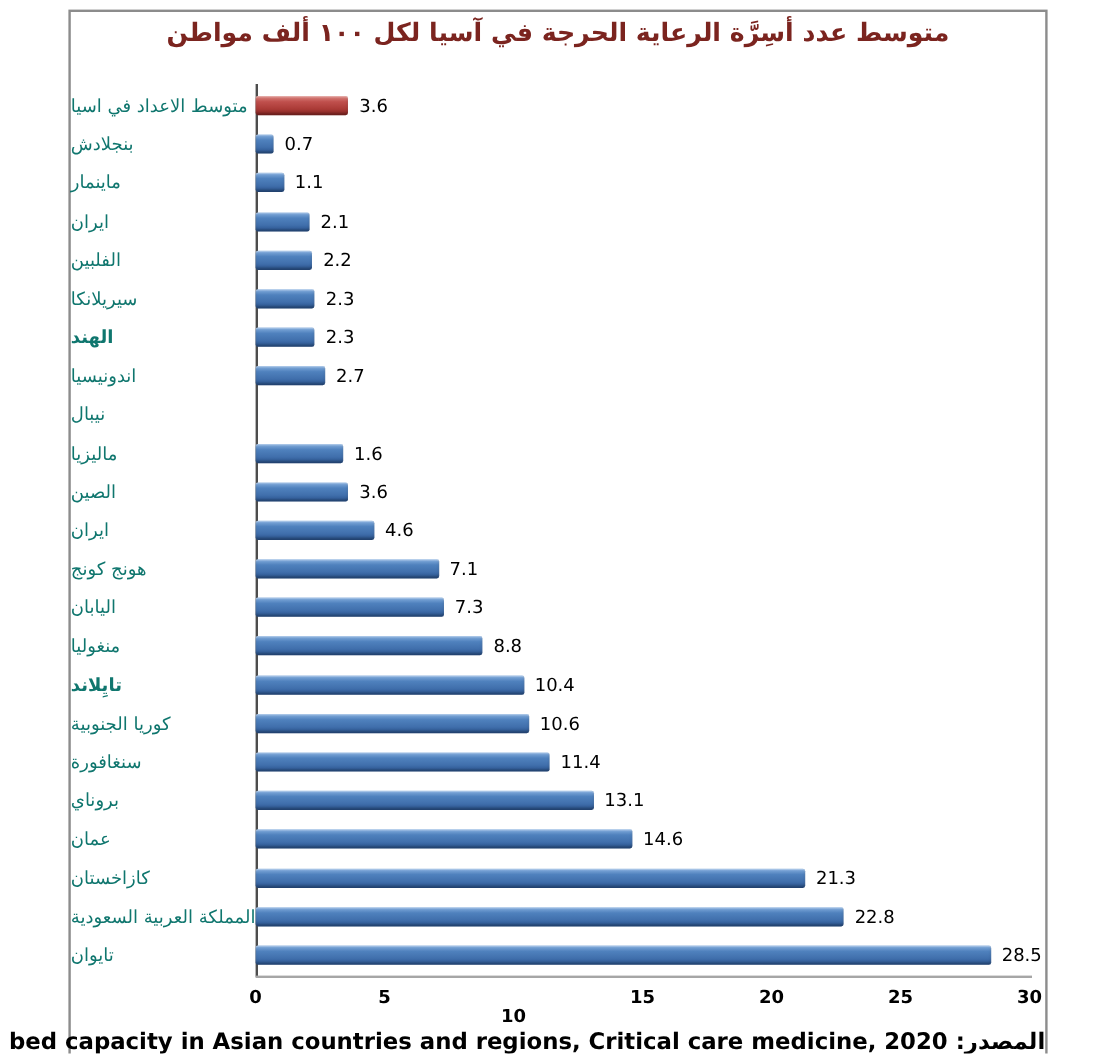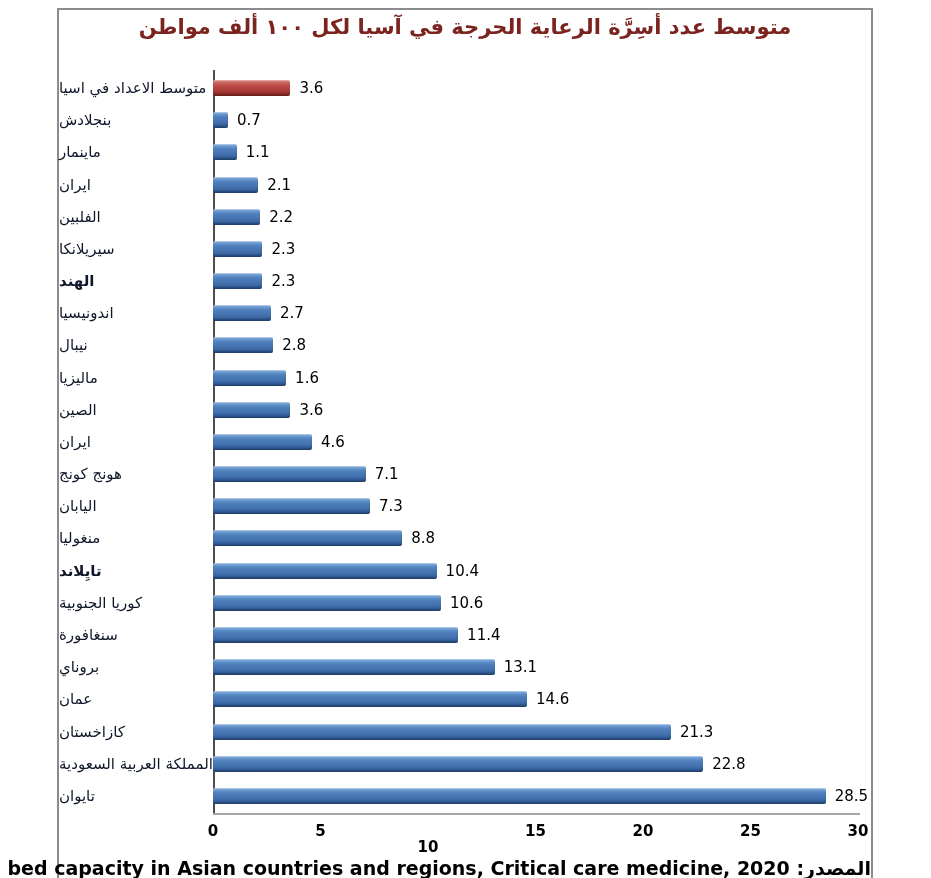--- a/index.html
+++ b/index.html
@@ -19,21 +19,21 @@
     letter-spacing:.2px;white-space:nowrap;
   }
   .plot-rows{
     position:absolute;left:0;top:62px;width:100%;height:740px;
     display:flex;flex-direction:column;
   }
   .row{flex:1;display:flex;align-items:center;}
   .cat{
     width:146px;padding-right:8px;flex:0 0 auto;
     direction:rtl;text-align:left;
-    font-size:15px;color:#0f172a;white-space:nowrap;
+    font-size:15px;color:#0f766e;white-space:nowrap;
     display:flex;justify-content:flex-end;
   }
   .cat.bold{font-weight:bold;}
   .barzone{flex:1;display:flex;align-items:center;position:relative;}
   .bar{
     height:16px;border-radius:2px;flex:0 0 auto;
     box-shadow:inset 0 1px 1px rgba(255,255,255,.35), inset 0 -2px 2px rgba(0,0,0,.25);
   }
   .bar.blue{background:linear-gradient(180deg,#85aede 0%,#4f81bd 30%,#4170ad 65%,#2b5590 100%);}
   .bar.red{background:linear-gradient(180deg,#da8680 0%,#c0504d 30%,#ac3c38 65%,#8a2724 100%);}
@@ -120,24 +120,20 @@
       </div>
       <div class="row">
         <div class="cat">اندونيسيا</div>
         <div class="barzone">
           <div class="bar blue" style="width: 58.05px;"></div>
           <div class="val">2.7</div>
         </div>
       </div>
       <div class="row">
         <div class="cat">نيبال</div>
-        <div class="barzone">
-          <div class="bar blue" style="width: 60.2px;"></div>
-          <div class="val">2.8</div>
-        </div>
       </div>
       <div class="row">
         <div class="cat">ماليزيا</div>
         <div class="barzone">
           <div class="bar blue" style="width: 73.1px;"></div>
           <div class="val">1.6</div>
         </div>
       </div>
       <div class="row">
         <div class="cat">الصين</div>

